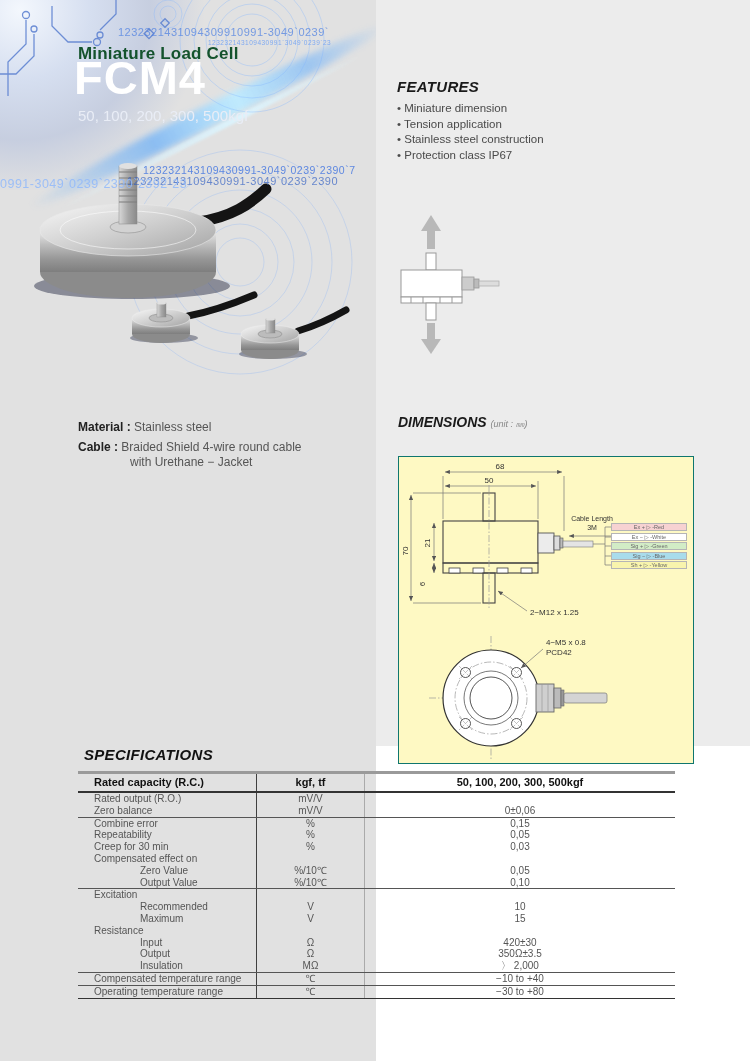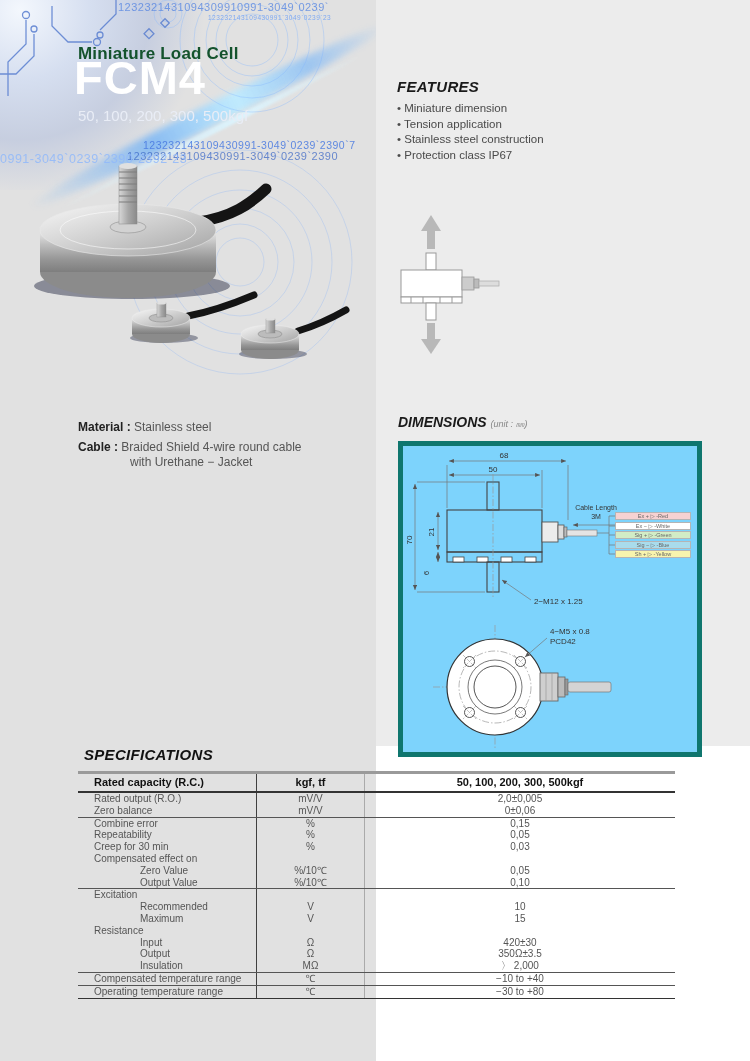--- a/index.html
+++ b/index.html
@@ -20,21 +20,21 @@
   .hero-beam{position:absolute;left:30px;top:196px;width:400px;height:22px;border-radius:50%;
         transform:rotate(-27deg);transform-origin:left center;filter:blur(3px);
         background:linear-gradient(90deg, rgba(0,120,255,0) 0%, rgba(70,160,255,.55) 35%, rgba(190,235,255,.95) 58%, rgba(90,170,255,.5) 78%, rgba(0,120,255,0) 100%);}
   .hero-beam2{position:absolute;left:60px;top:206px;width:340px;height:6px;border-radius:50%;
         transform:rotate(-27deg);transform-origin:left center;filter:blur(1px);
         background:linear-gradient(90deg, rgba(150,220,255,0), rgba(220,245,255,.9) 60%, rgba(150,220,255,0));}
   .hero svg.hero-art{position:absolute;left:0;top:0;}
   .hero-sub{position:absolute;left:78px;top:44px;font-size:17px;font-weight:600;color:#14532d;letter-spacing:.2px;}
   .hero-model{position:absolute;left:74px;top:50px;font-size:47px;font-weight:bold;color:#ffffff;letter-spacing:1px;}
   .hero-caps{position:absolute;left:78px;top:107px;font-size:15px;color:#e9edf6;}
-  .digits{position:absolute;white-space:nowrap;letter-spacing:.5px;}
+  .digits{position:absolute;white-space:nowrap;letter-spacing:.5px;margin-top:25px;}
   .digits-top{left:118px;top:1px;font-size:11px;color:rgba(80,130,225,.75);}
   .digits-top2{left:208px;top:14px;font-size:6.5px;color:rgba(110,160,245,.85);}
   .digits-r1{left:143px;top:139px;font-size:10.5px;color:rgba(70,120,225,.85);}
   .digits-r2{left:127px;top:150px;font-size:11px;color:rgba(50,95,195,.7);}
   .digits-left{left:0px;top:152px;font-size:12.5px;color:rgba(145,185,250,.85);}
   
   .features{position:absolute;left:397px;top:78px;width:320px;}
   .features-title{font-size:15px;font-weight:bold;font-style:italic;color:#1a1a1a;letter-spacing:.3px;}
   .features ul{list-style:none;margin:6px 0 0 0;padding:0;}
   .features li{font-size:11.5px;color:#4a4a4a;line-height:15.6px;}
@@ -43,21 +43,21 @@
   .tension{position:absolute;left:393px;top:213px;}
   
   .matcab{position:absolute;left:78px;top:420px;font-size:12px;color:#555;}
   .matcab .lbl{font-weight:bold;color:#222;}
   .matcab .row1{position:absolute;left:0;top:0;white-space:nowrap;}
   .matcab .row2{position:absolute;left:0;top:20px;white-space:nowrap;}
   .matcab .row3{position:absolute;left:52px;top:35px;white-space:nowrap;}
   
   .dim-title{position:absolute;left:398px;top:414px;font-size:14px;font-weight:bold;font-style:italic;color:#1a1a1a;}
   .dim-title .unit{font-size:9px;font-weight:normal;color:#888;letter-spacing:0;}
-  .dim-box{position:absolute;left:398px;top:441px;width:294px;height:306px;background:#7dd3fc;border:5px solid #0f766e;}
+  .dim-box{position:absolute;left:398px;top:456px;width:294px;height:306px;background:#fef9c3;border:1px solid #0f766e;}
   .wire-tag{position:absolute;left:212px;width:76px;height:8px;border:1px solid #b5b5b5;box-sizing:border-box;
             font-size:5.5px;line-height:6.5px;text-align:center;color:#666;overflow:hidden;}
   
   .spec-title{position:absolute;left:84px;top:746px;font-size:15px;font-weight:bold;font-style:italic;color:#111;letter-spacing:.3px;}
   .spec-table{position:absolute;left:78px;top:771px;width:597px;border-top:3px solid #9a9a9a;border-bottom:1.5px solid #333;}
   .trow{display:grid;grid-template-columns:178px 109px 310px;height:11.8px;}
   .trow.hdr{height:17px;border-bottom:2px solid #333;}
   .trow.grp{border-top:1px solid #555;}
   .tcell{font-size:10px;line-height:11.8px;color:#555;overflow:hidden;white-space:nowrap;}
   .hdr .tcell{font-size:11px;line-height:17px;font-weight:bold;color:#111;}
@@ -352,21 +352,20 @@
 
   <div class="spec-table">
     <div class="trow hdr">
       <div class="tcell c1">Rated capacity (R.C.)</div>
       <div class="tcell c2">kgf, tf</div>
       <div class="tcell c3">50, 100, 200, 300, 500kgf</div>
     </div>
     <div class="trow">
         <div class="tcell c1">Rated output (R.O.)</div>
         <div class="tcell c2">mV/V</div>
-        <div class="tcell c3">2,0±0,005</div>
       </div>
     <div class="trow">
         <div class="tcell c1">Zero balance</div>
         <div class="tcell c2">mV/V</div>
         <div class="tcell c3">0±0,06</div>
       </div>
     <div class="trow grp">
         <div class="tcell c1">Combine error</div>
         <div class="tcell c2">%</div>
         <div class="tcell c3">0,15</div>

